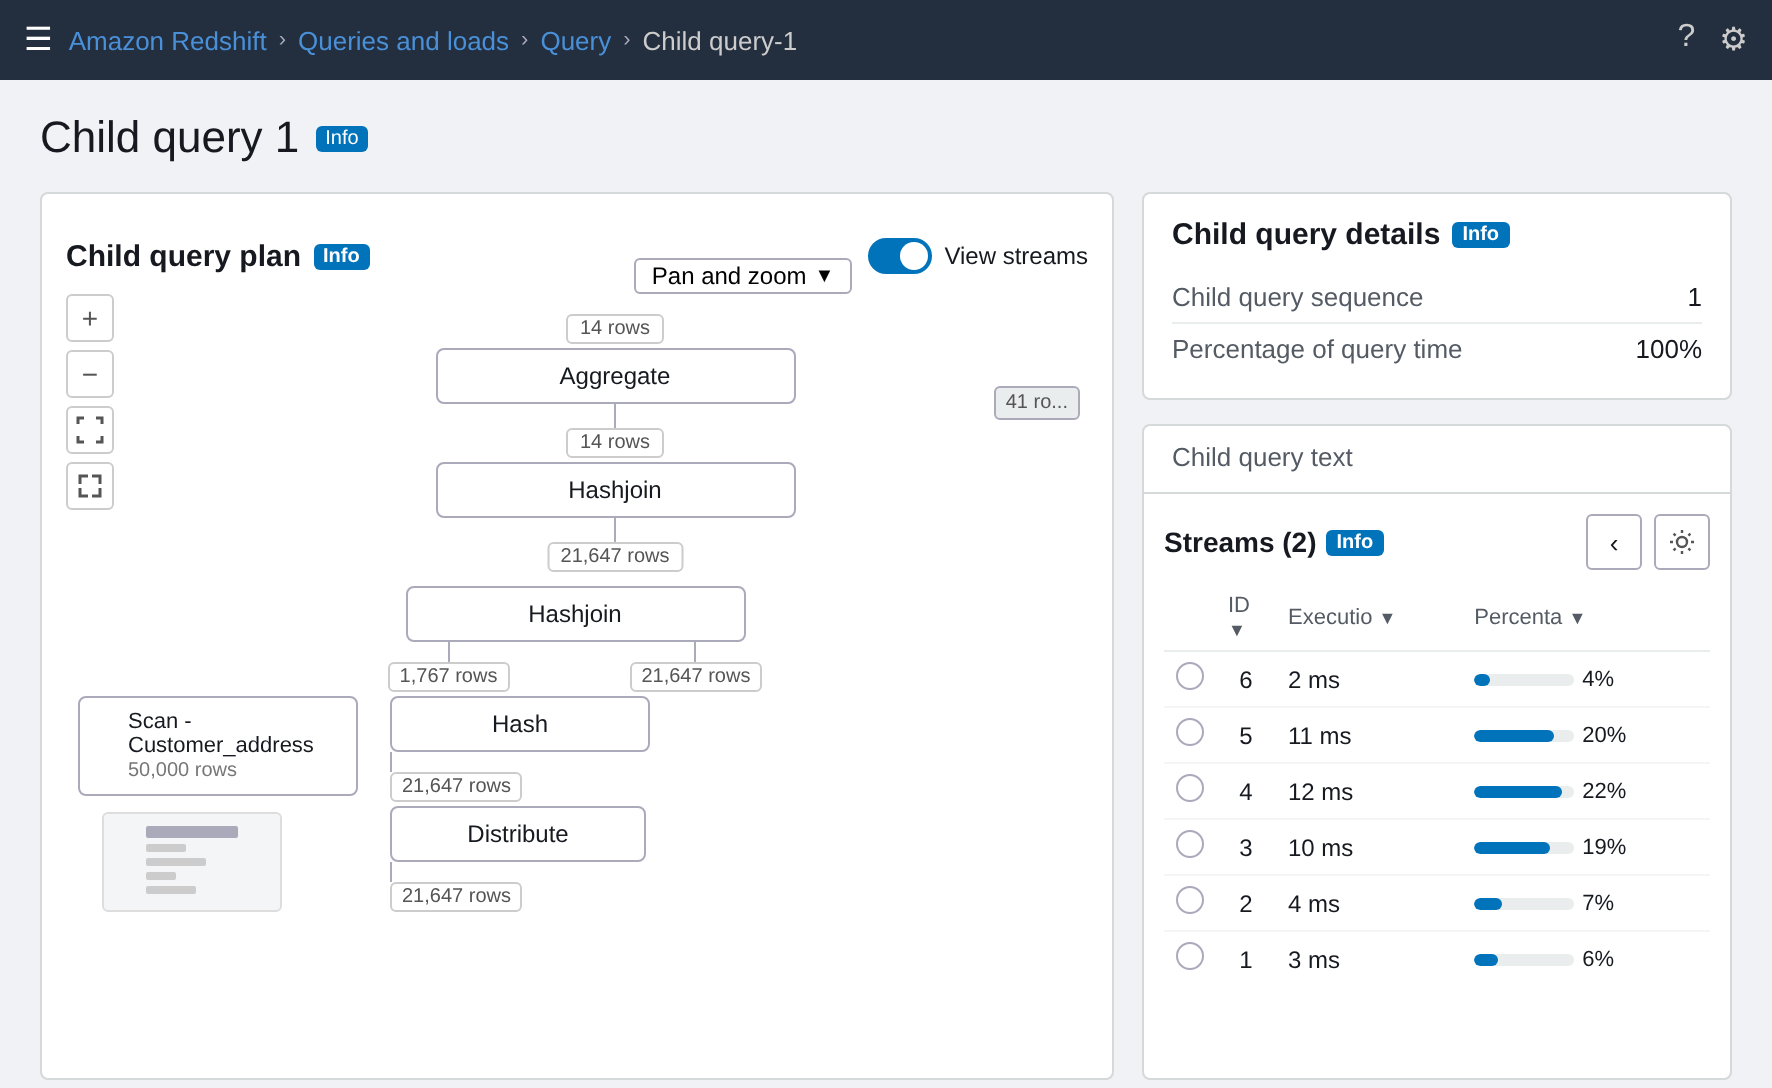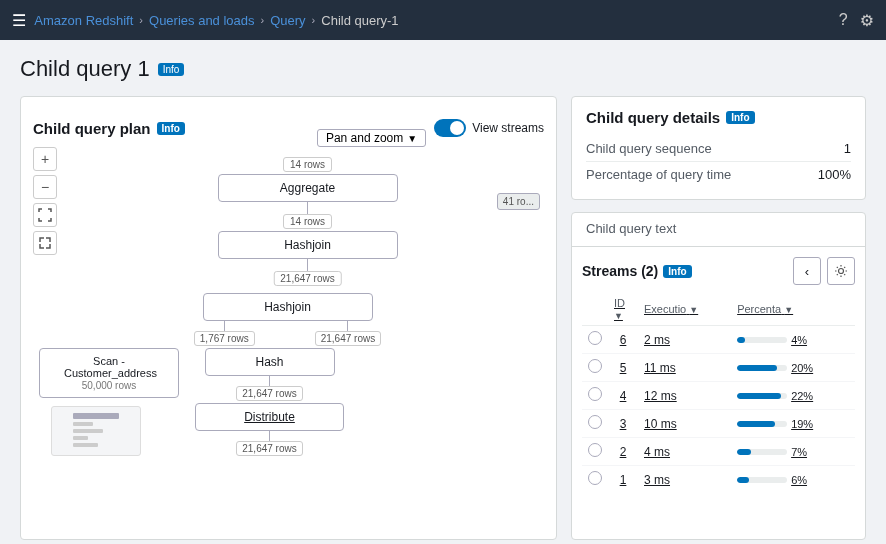--- a/index.html
+++ b/index.html
@@ -53,21 +53,21 @@
     .tab-content { padding: 10px; flex: 1; overflow: hidden; }
 
     
     .streams-header { display: flex; align-items: center; justify-content: space-between; margin-bottom: 8px; }
     .streams-title { font-size: 14px; font-weight: 600; display: flex; align-items: center; gap: 5px; }
     .streams-controls { display: flex; align-items: center; gap: 6px; }
     .nav-btn { width: 28px; height: 28px; border: 1px solid #aab; border-radius: 3px; display: flex; align-items: center; justify-content: center; cursor: pointer; background: #fff; font-size: 13px; }
     .settings-btn { width: 28px; height: 28px; border: 1px solid #aab; border-radius: 3px; display: flex; align-items: center; justify-content: center; cursor: pointer; background: #fff; }
 
     
-    .streams-table { width: 100%; border-collapse: collapse; font-size: 12px; text-decoration: underline; }
+    .streams-table { width: 100%; border-collapse: collapse; font-size: 12px; }
     .streams-table th { text-align: left; padding: 4px 6px; color: #545b64; font-weight: 500; border-bottom: 1px solid #eaeded; font-size: 11px; }
     .streams-table td { padding: 5px 6px; border-bottom: 1px solid #f4f5f7; vertical-align: middle; }
     .streams-table tr:last-child td { border-bottom: none; }
     .col-id { width: 30px; text-align: center; }
     .col-radio { width: 20px; }
     .sort-arrow { font-size: 9px; }
     .bar-cell { display: flex; align-items: center; gap: 4px; }
     .bar-bg { width: 50px; height: 6px; background: #eaeded; border-radius: 3px; position: relative; overflow: hidden; }
     .bar-fill { height: 100%; background: #0073bb; border-radius: 3px; }
     .pct-text { color: #16191f; font-size: 11px; }
@@ -175,29 +175,29 @@
           </div>
 
           <div style="display:flex;flex-direction:column;align-items:center;">
             <div style="width:1px;height:10px;background:#aab;"></div>
             <div style="font-size:10px;color:#555;border:1px solid #ccc;border-radius:3px;padding:1px 5px;margin-bottom:2px;">21,647 rows</div>
           </div>
         </div>
 
         <div style="display:flex;gap:16px;margin-left:-40px;">
           <div style="display:flex;flex-direction:column;align-items:center;">
-            <div style="border:1px solid #aab;border-radius:4px;background:#fff;padding:6px 24px;font-size:11px;width:140px;text-align:center;">
+            <div style="border:1px solid #aab;border-radius:4px;background:#fff;padding:6px 24px;font-size:11px;width:140px;">
               Scan - Customer_address<br><span style="font-size:10px;color:#777;">50,000 rows</span>
             </div>
           </div>
-          <div style="display:flex;flex-direction:column;align-items:center;">
+          <div style="display:flex;flex-direction:column;align-items:flex-start;">
             <div style="border:1px solid #aab;border-radius:4px;background:#fff;padding:6px 8px;font-size:12px;width:130px;text-align:center;">Hash</div>
             <div style="width:1px;height:10px;background:#aab;"></div>
             <div style="font-size:10px;color:#555;border:1px solid #ccc;border-radius:3px;padding:1px 5px;margin-bottom:2px;">21,647 rows</div>
-            <div style="border:1px solid #aab;border-radius:4px;background:#fff;padding:6px 8px;font-size:12px;width:149px;text-align:center;text-decoration:underline;">Distribute</div>
+            <div style="border:1px solid #aab;border-radius:4px;background:#fff;padding:6px 8px;font-size:12px;width:128px;text-align:center;">Distribute</div>
             <div style="width:1px;height:10px;background:#aab;"></div>
             <div style="font-size:10px;color:#555;border:1px solid #ccc;border-radius:3px;padding:1px 5px;">21,647 rows</div>
           </div>
         </div>
 
         <div style="position:absolute;bottom:0;left:-20px;width:90px;height:50px;background:#f4f5f7;border:1px solid #ddd;border-radius:3px;display:flex;align-items:center;justify-content:center;">
           <svg width="50" height="40" viewBox="0 0 50 40">
             <rect x="2" y="2" width="46" height="6" fill="#aab" rx="1"></rect>
             <rect x="2" y="11" width="20" height="4" fill="#ccc" rx="1"></rect>
             <rect x="2" y="18" width="30" height="4" fill="#ccc" rx="1"></rect>

